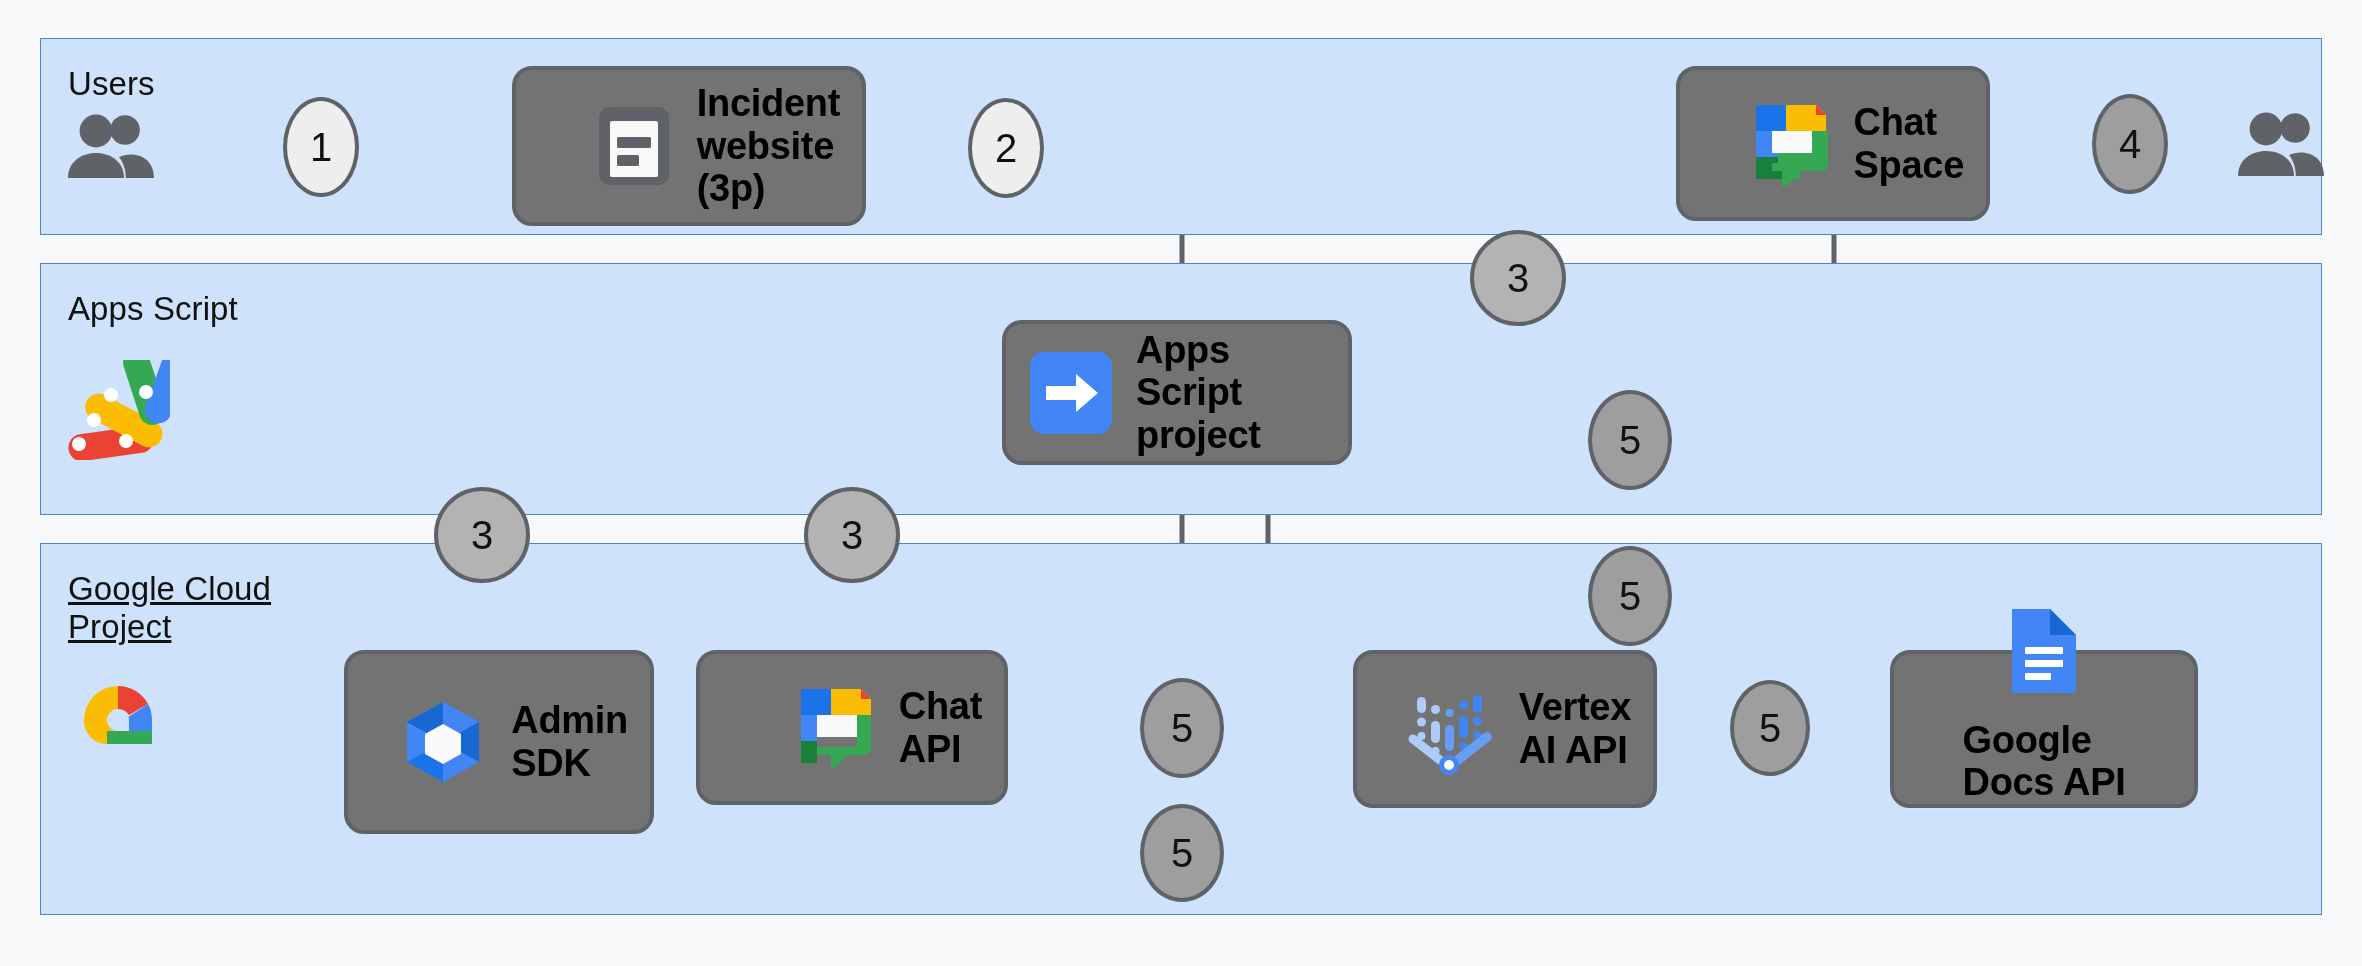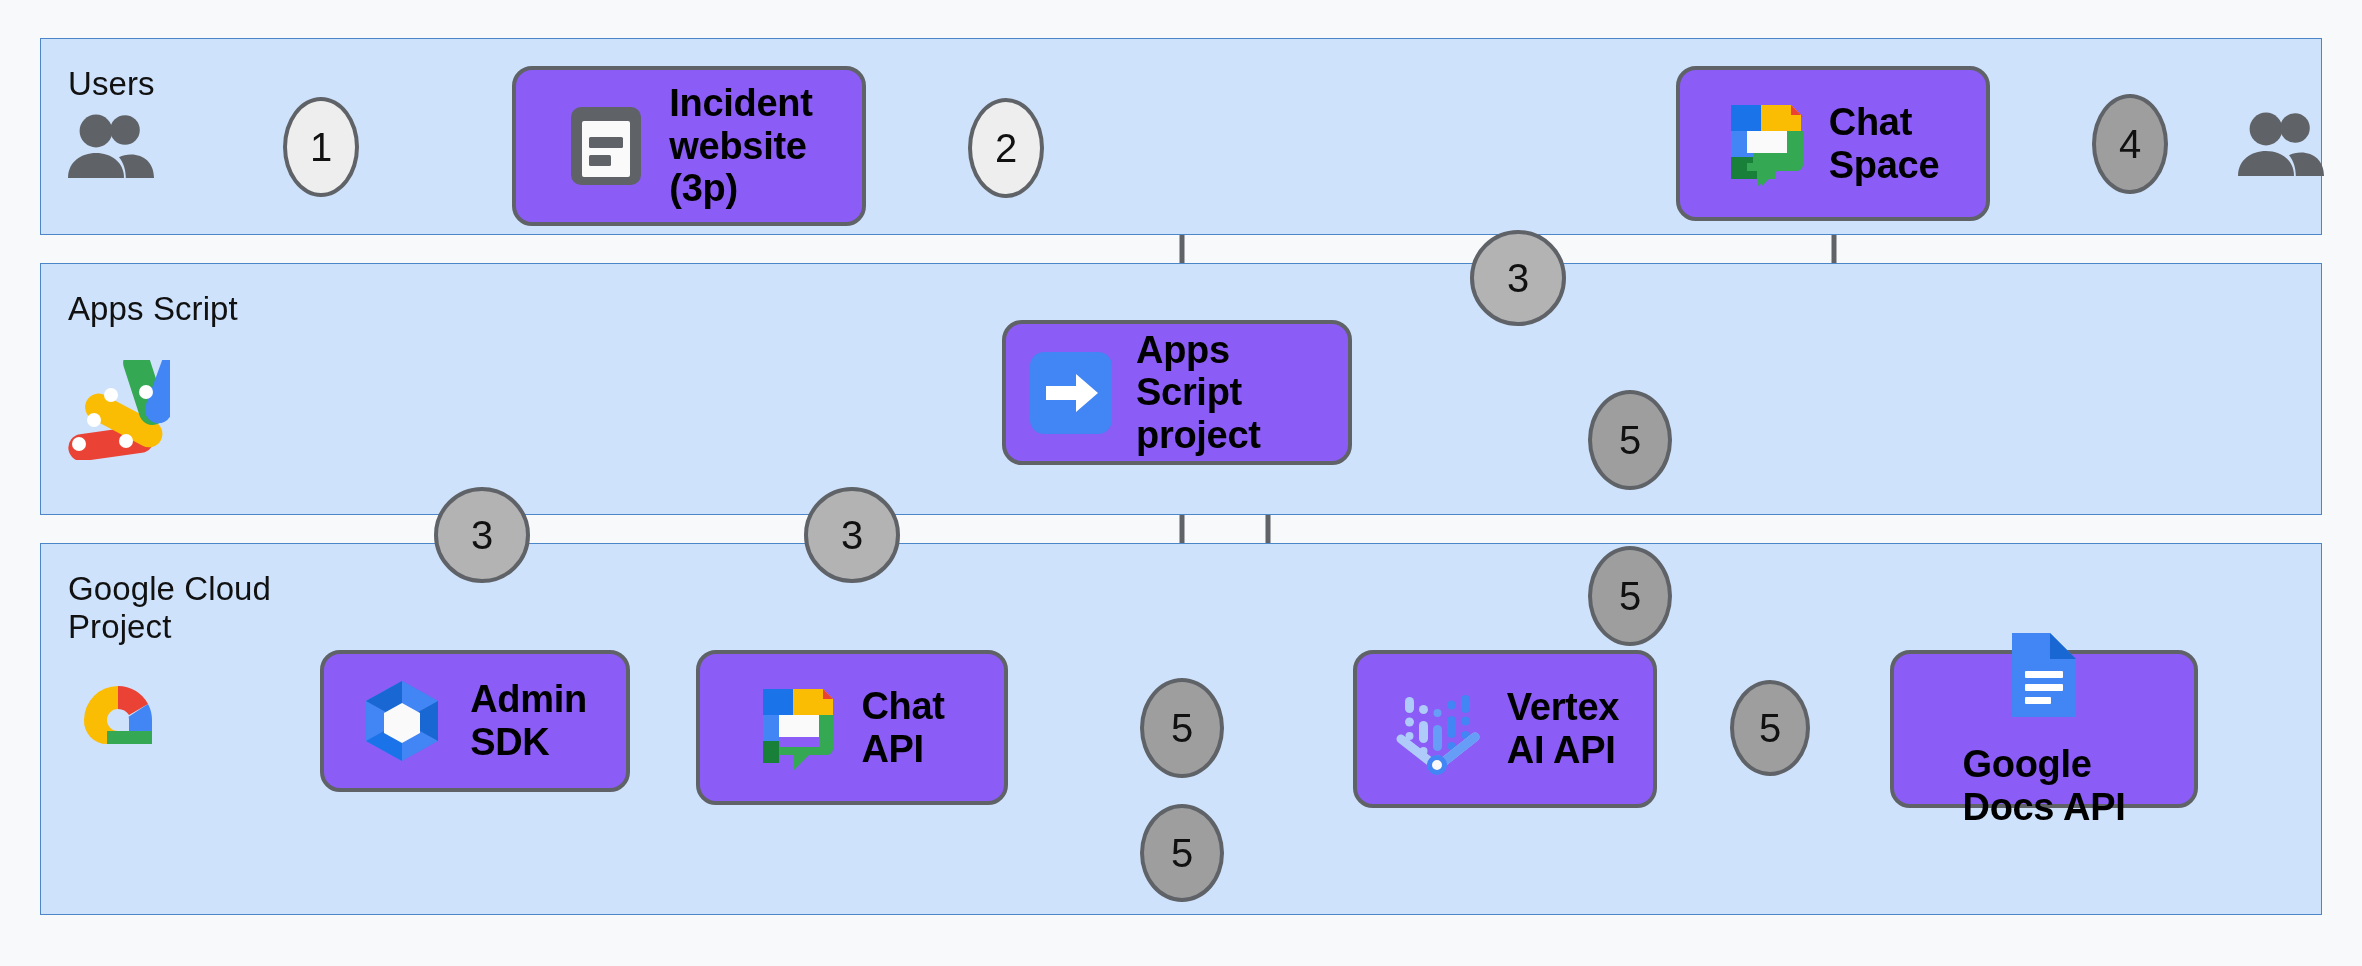--- a/index.html
+++ b/index.html
@@ -23,27 +23,27 @@
     font-size:33px;
     color:#111;
     letter-spacing:.1px;
     white-space:pre-line;
     line-height:1.15;
   }
   .band-logo{position:absolute;}
 
   .node{
     position:absolute;
-    background:#8b5cf6;
+    background:#737373;
     border:4px solid #5f6368;
     border-radius:20px;
     box-sizing:border-box;
     display:flex;
     align-items:center;
-    justify-content:center;
+    justify-content:flex-end;
     gap:22px;
     padding:0 22px;
   }
   .node .ico{flex:0 0 auto;display:flex;align-items:center;justify-content:center;}
   .node .lbl{
     font-size:38px;font-weight:bold;color:#000;line-height:1.12;
     white-space:pre-line;letter-spacing:-.3px;
   }
 
   .badge{
@@ -103,21 +103,21 @@
       <path d="M1802,728 H1888" marker-end="url(#ah)"></path>
     </g>
   </svg>
 
   <div class="band" style="left:40px;top:38px;width:2282px;height:197px;"></div>
   <div class="band" style="left:40px;top:263px;width:2282px;height:252px;"></div>
   <div class="band" style="left:40px;top:543px;width:2282px;height:372px;"></div>
 
   <div class="band-title" style="left:68px;top:65px;">Users</div>
   <div class="band-title" style="left:68px;top:290px;">Apps Script</div>
-  <div class="band-title" style="left:68px;top:570px;">Google Cloud
+  <div class="band-title" style="left:68px;top:570px;text-decoration:underline;">Google Cloud
 Project</div>
 
   <div class="band-logo" style="left:62px;top:112px;">
     <svg width="104" height="74" viewBox="0 0 52 37">
       <circle cx="17" cy="9.5" r="8.2" fill="#5f6368"></circle>
       <path d="M3 33 c0-8 6.5-12.5 14-12.5 s14 4.5 14 12.5 z" fill="#5f6368"></path>
       <circle cx="31.5" cy="9" r="7.4" fill="#5f6368"></circle>
       <path d="M26 33 h20 c0-7.6-5-11.8-11.5-11.8 -2.3 0-4.3 .5-6 1.4 2.2 2.7 3.4 6.2 3.4 10.4 z" fill="#5f6368"></path>
     </svg>
   </div>
@@ -202,21 +202,21 @@
     <span class="ico">
       <svg width="86" height="86" viewBox="0 0 86 86">
         <rect x="2" y="2" width="82" height="82" rx="14" fill="#4285f4"></rect>
         <path d="M18 36 h30 v-12 l22 19 -22 19 v-12 h-30 z" fill="#ffffff"></path>
       </svg>
     </span>
     <span class="lbl">Apps Script
 project</span>
   </div>
 
-  <div class="node" style="left:320px;top:650px;width:310px;height:142px;padding-left:15px;">
+  <div class="node" style="left:344px;top:650px;width:310px;height:184px;padding-left:15px;">
     <span class="ico">
       <svg width="92" height="92" viewBox="0 0 92 92">
         <path d="M46 6 L82 26 v40 L46 86 L10 66 V26 z" fill="#4285f4"></path>
         <path d="M46 6 L82 26 L46 46 L10 26 z" fill="#4285f4"></path>
         <path d="M46 6 L10 26 L46 46 z" fill="#1967d2"></path>
         <path d="M82 26 L82 66 L46 46 z" fill="#1967d2"></path>
         <path d="M10 66 L46 86 L46 46 z" fill="#1a73e8"></path>
         <path d="M46 28 L64 38 v20 L46 68 L28 58 V38 z" fill="#fafafa"></path>
       </svg>
     </span>

